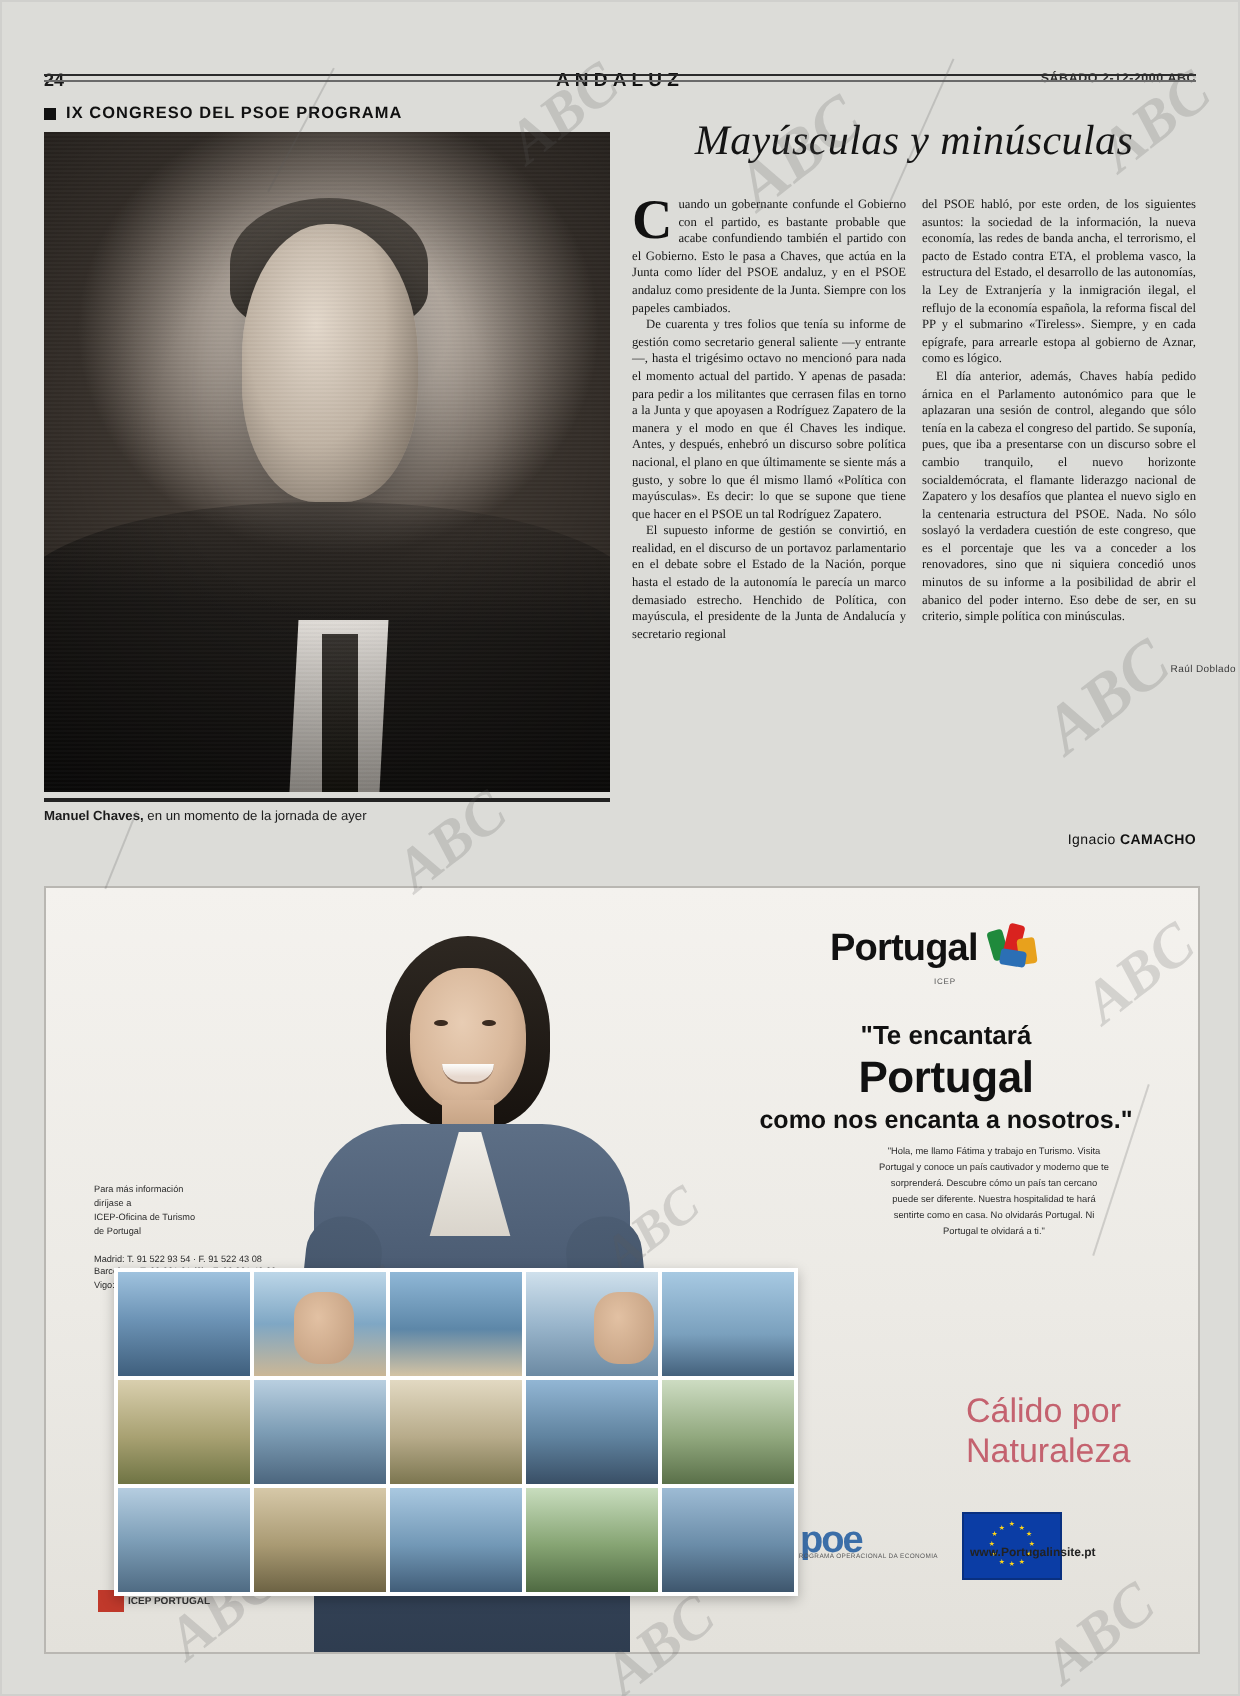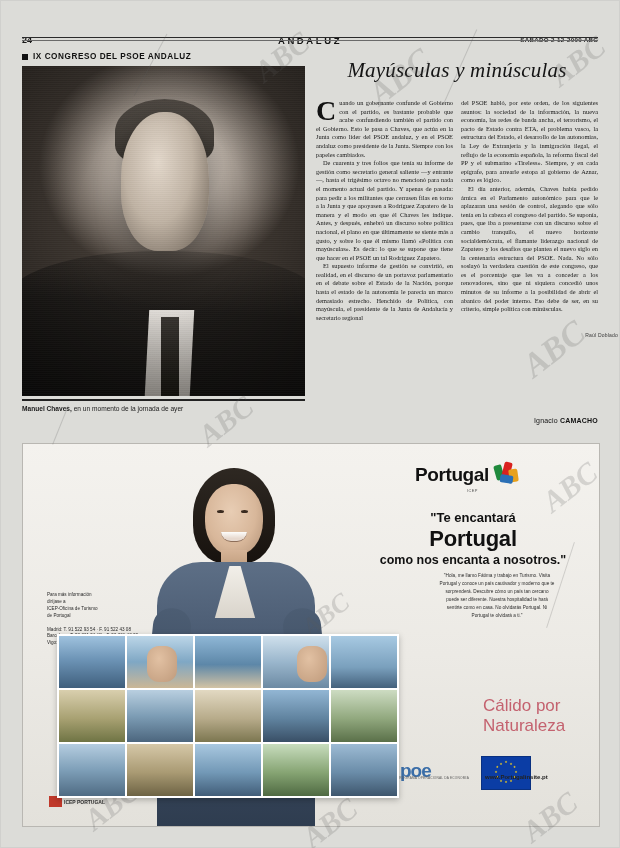--- a/index.html
+++ b/index.html
@@ -352,21 +352,21 @@
   <div class="masthead">
     <div class="folio">24</div>
     <div class="section-name">ANDALUZ</div>
     <div class="dateline">SÁBADO 2-12-2000 ABC</div>
   </div>
   <div class="rule-top"></div>
   <div class="rule-top2"></div>
 
   <div class="kicker">
     <span class="sq"></span>
-    <span>IX CONGRESO DEL PSOE ANDALUZ</span>
+    <span>IX CONGRESO DEL PSOE PROGRAMA</span>
   </div>
 
   <div class="photo-wrap">
     <div class="photo">
       <div class="hair"></div>
       <div class="head"></div>
       <div class="suit"></div>
       <div class="shirt"></div>
       <div class="tie"></div>
       <div class="vign"></div>

